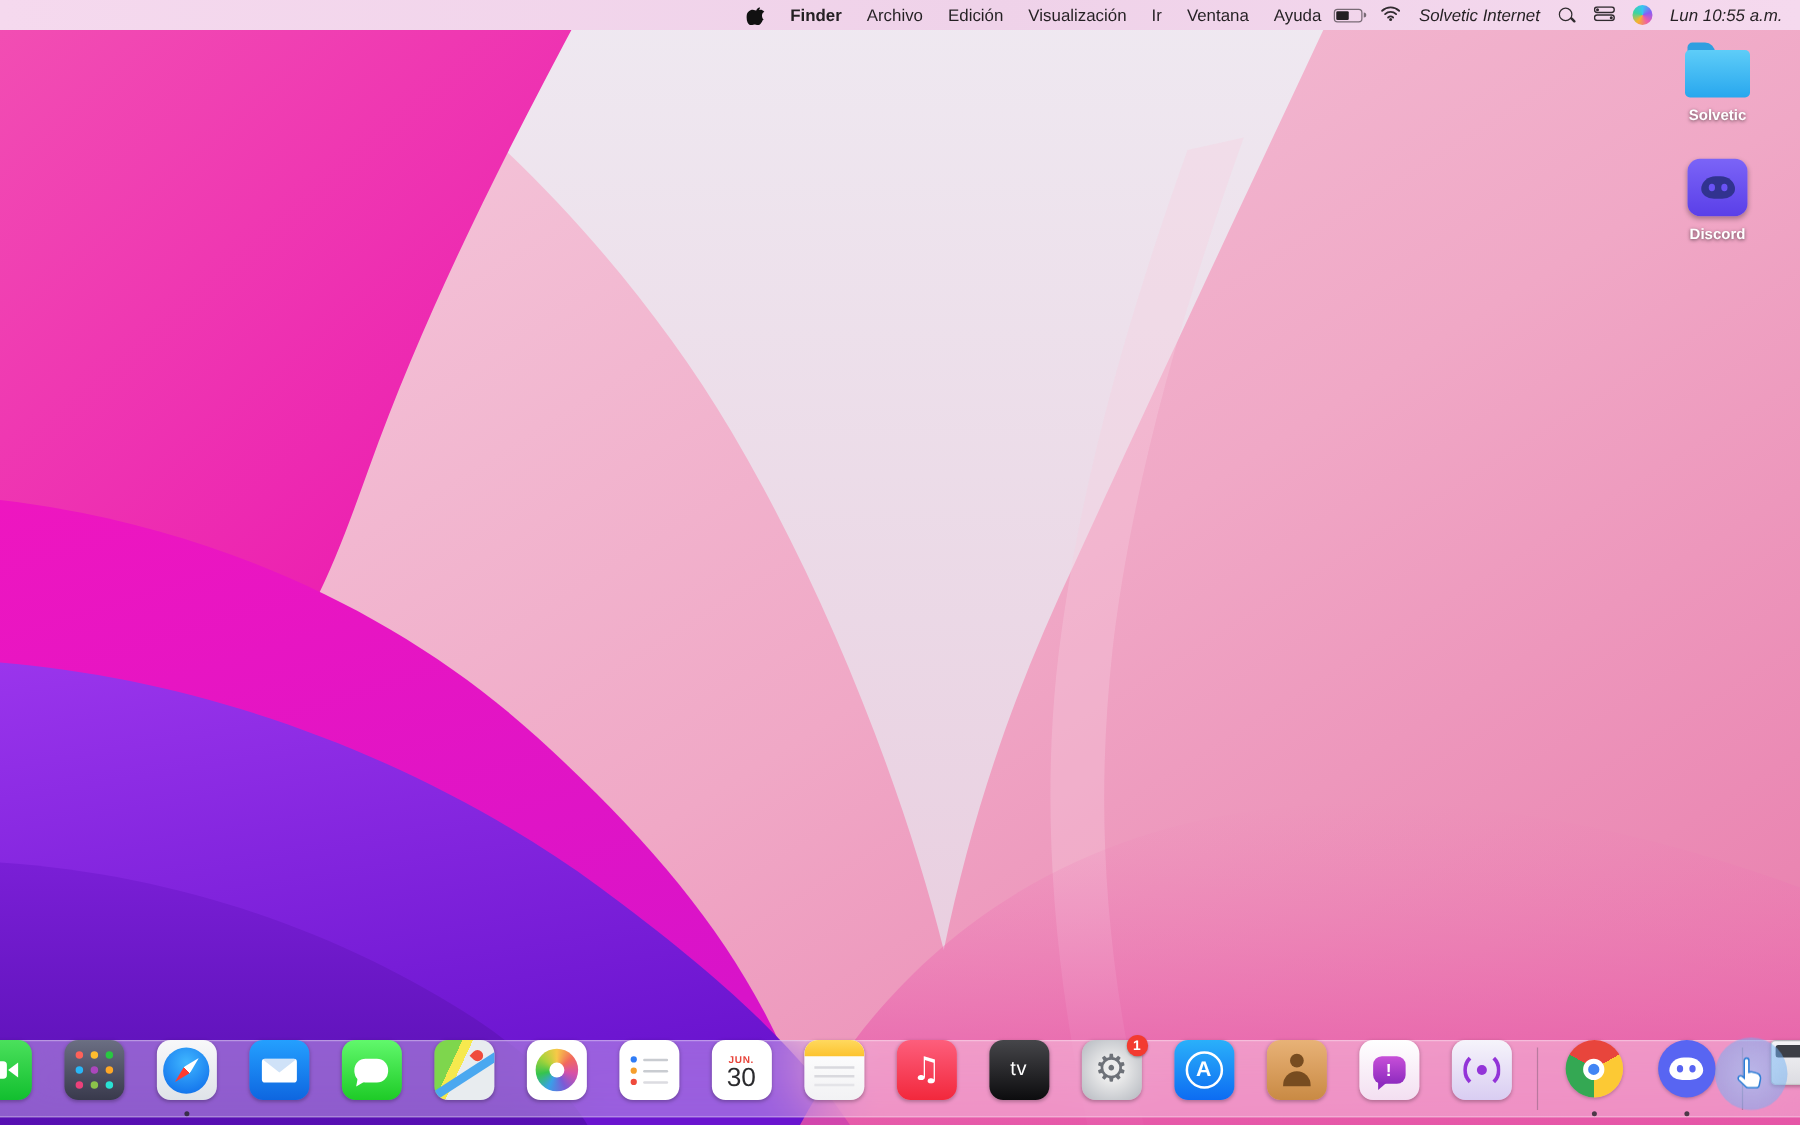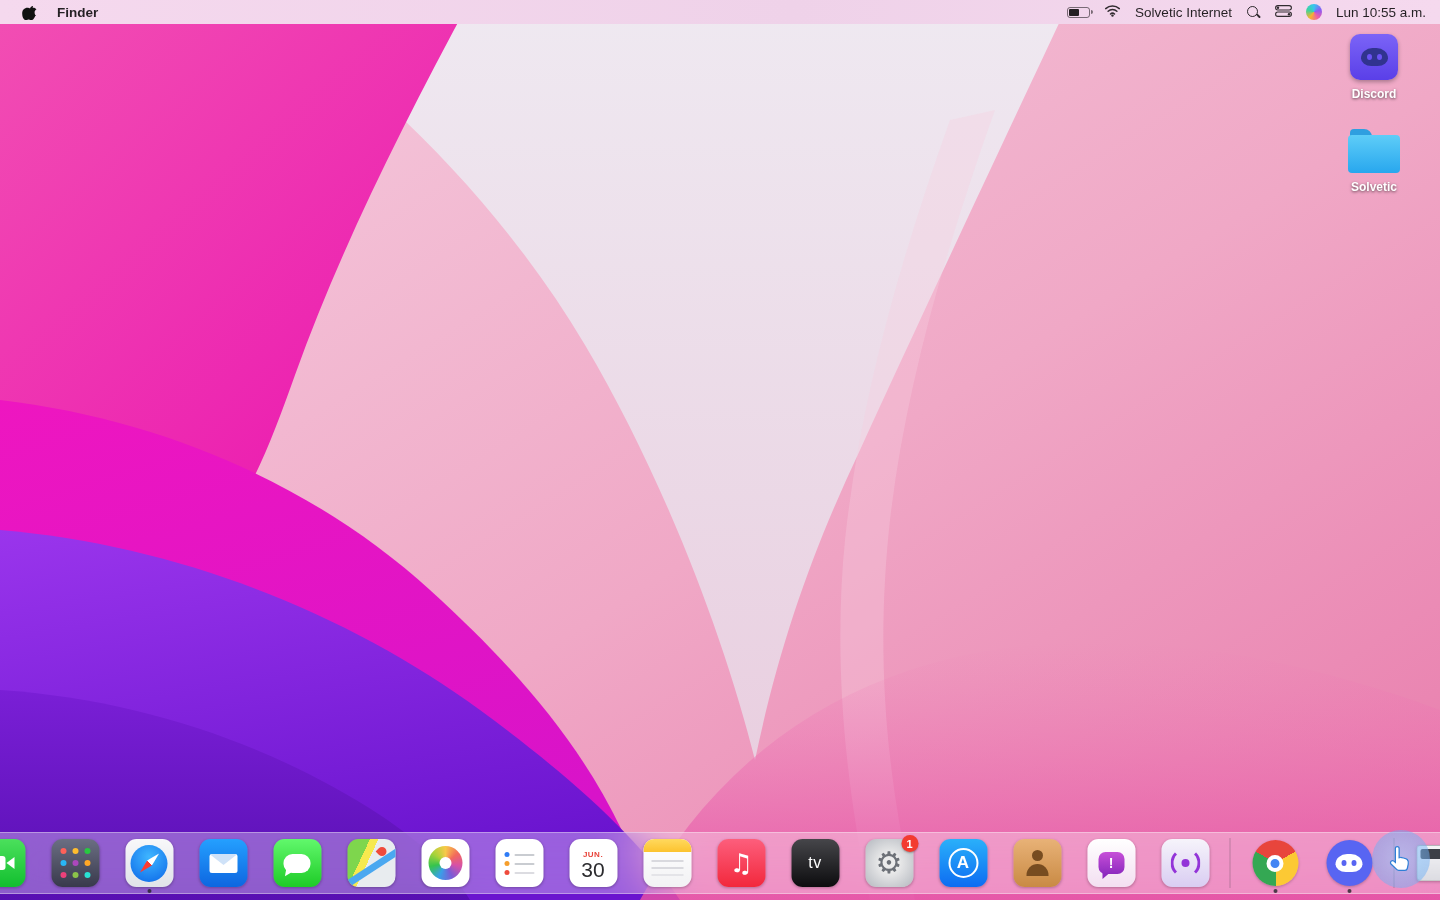--- a/index.html
+++ b/index.html
@@ -8,56 +8,56 @@
   .screen { position:relative; width:1440px; height:900px; overflow:hidden; background:#e28ab4; }
 
   
   .wallpaper { position:absolute; inset:0; }
   .wallpaper svg { width:100%; height:100%; display:block; }
 
   
   .menubar {
     position:absolute; top:0; left:0; right:0; height:24px;
     background:linear-gradient(90deg,#f5d9ee,#efd2e9 55%,#f5d9ee);
-    display:flex; align-items:center; justify-content:space-between;
+    display:flex; align-items:center; justify-content:flex-end;
     font-size:13.5px; color:rgba(0,0,0,.85); z-index:50;
   }
   .mb-left { display:flex; align-items:center; padding-left:12px; }
   .apple-logo { display:flex; align-items:center; padding:0 10px; }
   .menu-app { font-weight:700; padding:0 10px; }
   .menu-item { padding:0 10px; }
   .mb-right { display:flex; align-items:center; gap:14px; padding-right:14px; }
   .battery { position:relative; width:23px; height:11px; border:1px solid rgba(0,0,0,.5); border-radius:3px; }
   .battery::before { content:""; position:absolute; left:1px; top:1px; bottom:1px; width:45%; background:rgba(0,0,0,.85); border-radius:1px; }
   .battery::after { content:""; position:absolute; right:-4px; top:2.5px; width:2.5px; height:4px; background:rgba(0,0,0,.5); border-radius:0 2px 2px 0; }
   .spotlight { position:relative; width:15px; height:15px; }
   .spotlight::before { content:""; position:absolute; left:1px; top:1px; width:9px; height:9px; border:1.6px solid rgba(0,0,0,.8); border-radius:50%; }
   .spotlight::after { content:""; position:absolute; left:10px; top:10px; width:5px; height:1.8px; background:rgba(0,0,0,.8); border-radius:1px; transform:rotate(45deg); }
   .swirl { width:16px; height:16px; border-radius:50%; background:conic-gradient(#37c5f0,#8a5cf5,#ef5da8,#f7b32b,#3bd4a0,#37c5f0); }
-  .net-label, .clock { white-space:nowrap; }
+  .net-label, .clock { white-space:nowrap;font-style:italic; }
 
   
   .desktop-icons { position:absolute; top:34px; right:18px; display:flex; flex-direction:column; align-items:center; gap:28px; z-index:10; }
   .d-icon { display:flex; flex-direction:column; align-items:center; gap:7px; width:96px; }
   .d-label { font-size:12px; font-weight:700; color:#fff; text-shadow:0 1px 3px rgba(0,0,0,.6); }
   .drive { width:48px; height:46px; border-radius:10px; background:linear-gradient(180deg,#7b64f7,#5a3fe8); display:flex; align-items:center; justify-content:center; box-shadow:0 2px 4px rgba(0,0,0,.3); }
   .drive-face { position:relative; width:27px; height:18px; background:#31338f; border-radius:45% 45% 40% 40% / 60% 60% 45% 45%; }
   .drive-face::before { content:""; position:absolute; left:6px; top:6px; width:5px; height:6px; border-radius:50%; background:#6a52f5; box-shadow:10px 0 0 #6a52f5; }
   .folder { position:relative; width:52px; height:38px; margin-top:6px; }
   .folder::before { content:""; position:absolute; top:-6px; left:2px; width:22px; height:12px; border-radius:4px 8px 0 0; background:#2f9fe0; }
   .folder::after { content:""; position:absolute; inset:0; border-radius:4px; background:linear-gradient(180deg,#5ecdf8,#28a7ee); }
 
   
   .dock {
     position:absolute; left:50%; transform:translateX(-50%); bottom:6px; height:62px;
     display:flex; align-items:center; gap:9px; padding:0 10px;
     background:rgba(255,255,255,.32); border:1px solid rgba(255,255,255,.35);
     border-radius:22px; backdrop-filter:blur(24px); -webkit-backdrop-filter:blur(24px); z-index:40;
   }
-  .dock-item { position:relative; display:flex; align-items:center; justify-content:center; width:65px; height:62px; }
+  .dock-item { position:relative; display:flex; align-items:flex-start; justify-content:center; width:65px; height:62px; }
   .run-dot { position:absolute; bottom:1px; left:50%; transform:translateX(-50%); width:4px; height:4px; border-radius:50%; background:rgba(35,35,40,.8); }
   .dock-sep { width:1px; height:50px; background:rgba(60,60,70,.3); margin:0 3px; }
 
   .tile { position:relative; width:48px; height:48px; border-radius:11px; display:flex; align-items:center; justify-content:center; box-shadow:0 1px 3px rgba(0,0,0,.25); overflow:visible; }
   .circle-tile { position:relative; width:46px; height:46px; border-radius:50%; display:flex; align-items:center; justify-content:center; box-shadow:0 1px 3px rgba(0,0,0,.25); }
 
   .t-finder { background:linear-gradient(180deg,#9edbff,#4aa8f0); overflow:hidden; }
   .t-finder::before { content:""; position:absolute; right:0; top:0; bottom:0; width:50%; background:linear-gradient(180deg,#2f7fe8,#1b5fd0); }
   .finder-face { position:relative; z-index:1; width:24px; height:15px; border-bottom:3px solid #123a6b; border-radius:0 0 12px 12px; margin-top:8px; }
   .finder-face::before { content:""; position:absolute; top:-9px; left:3px; width:3px; height:11px; border-radius:2px; background:#123a6b; box-shadow:15px 0 0 #123a6b; }
@@ -202,20 +202,21 @@
   </div>
 
   <div class="menubar">
     <div class="mb-left">
       <span class="apple-logo">
         <svg viewBox="0 0 17 17" width="15" height="15">
             <path fill="#111" d="M11.6 1.1c.1 1-.3 1.9-.9 2.6-.6.7-1.6 1.2-2.5 1.1-.1-.9.4-1.9 1-2.5.6-.7 1.7-1.2 2.4-1.2zM14.2 12.4c-.4 1-.6 1.4-1.2 2.3-.8 1.2-1.9 2.6-3.2 2.6-1.2 0-1.5-.8-3.1-.8-1.6 0-2 .8-3.2.8-1.3 0-2.3-1.3-3.1-2.5C-.9 11.6-1.1 7.4.9 5.2 2.3 3.6 3.8 3.1 5.2 3.1c1.4 0 2.3.8 3.5.8 1.1 0 1.8-.8 3.5-.8 1.2 0 2.5.7 3.4 1.8-3 1.6-2.5 5.9-.4 7.5z" transform="translate(0.8 0)"></path>
           </svg>
       </span>
       <span class="menu-app">Finder</span>
+      <span id="menus"><span class="menu-item">Archivo</span><span class="menu-item">Edición</span><span class="menu-item">Visualización</span><span class="menu-item">Ir</span><span class="menu-item">Ventana</span><span class="menu-item">Ayuda</span></span>
     </div>
     <div class="mb-right">
       <span class="battery"></span>
       <span>
         <svg viewBox="0 0 16 13" width="17" height="13">
             <g stroke="rgba(0,0,0,.8)" stroke-width="1.5" fill="none" stroke-linecap="round">
               <path d="M1.2 4.6 A10 10 0 0 1 14.8 4.6"></path>
               <path d="M3.6 7.3 A6.4 6.4 0 0 1 12.4 7.3"></path>
               <path d="M6 10 A3 3 0 0 1 10 10"></path>
             </g>
@@ -234,28 +235,28 @@
             <circle cx="14" cy="9.2" r="1.2" fill="rgba(0,0,0,.8)"></circle>
           </svg>
       </span>
       <span class="swirl"></span>
       <span class="clock">Lun 10:55 a.m.</span>
     </div>
   </div>
 
   <div class="desktop-icons">
     <div class="d-icon">
+      <span class="folder"></span>
+      <span class="d-label">Solvetic</span>
+    </div>
+    <div class="d-icon">
       <span class="drive">
           <span class="drive-face"></span>
         </span>
       <span class="d-label">Discord</span>
-    </div>
-    <div class="d-icon">
-      <span class="folder"></span>
-      <span class="d-label">Solvetic</span>
     </div>
   </div>
 
   <div class="dock" id="dock">
       <div class="dock-item">
         <span class="tile t-finder">
           <span class="finder-face"></span>
         </span>
         <span class="run-dot"></span>
       </div>

